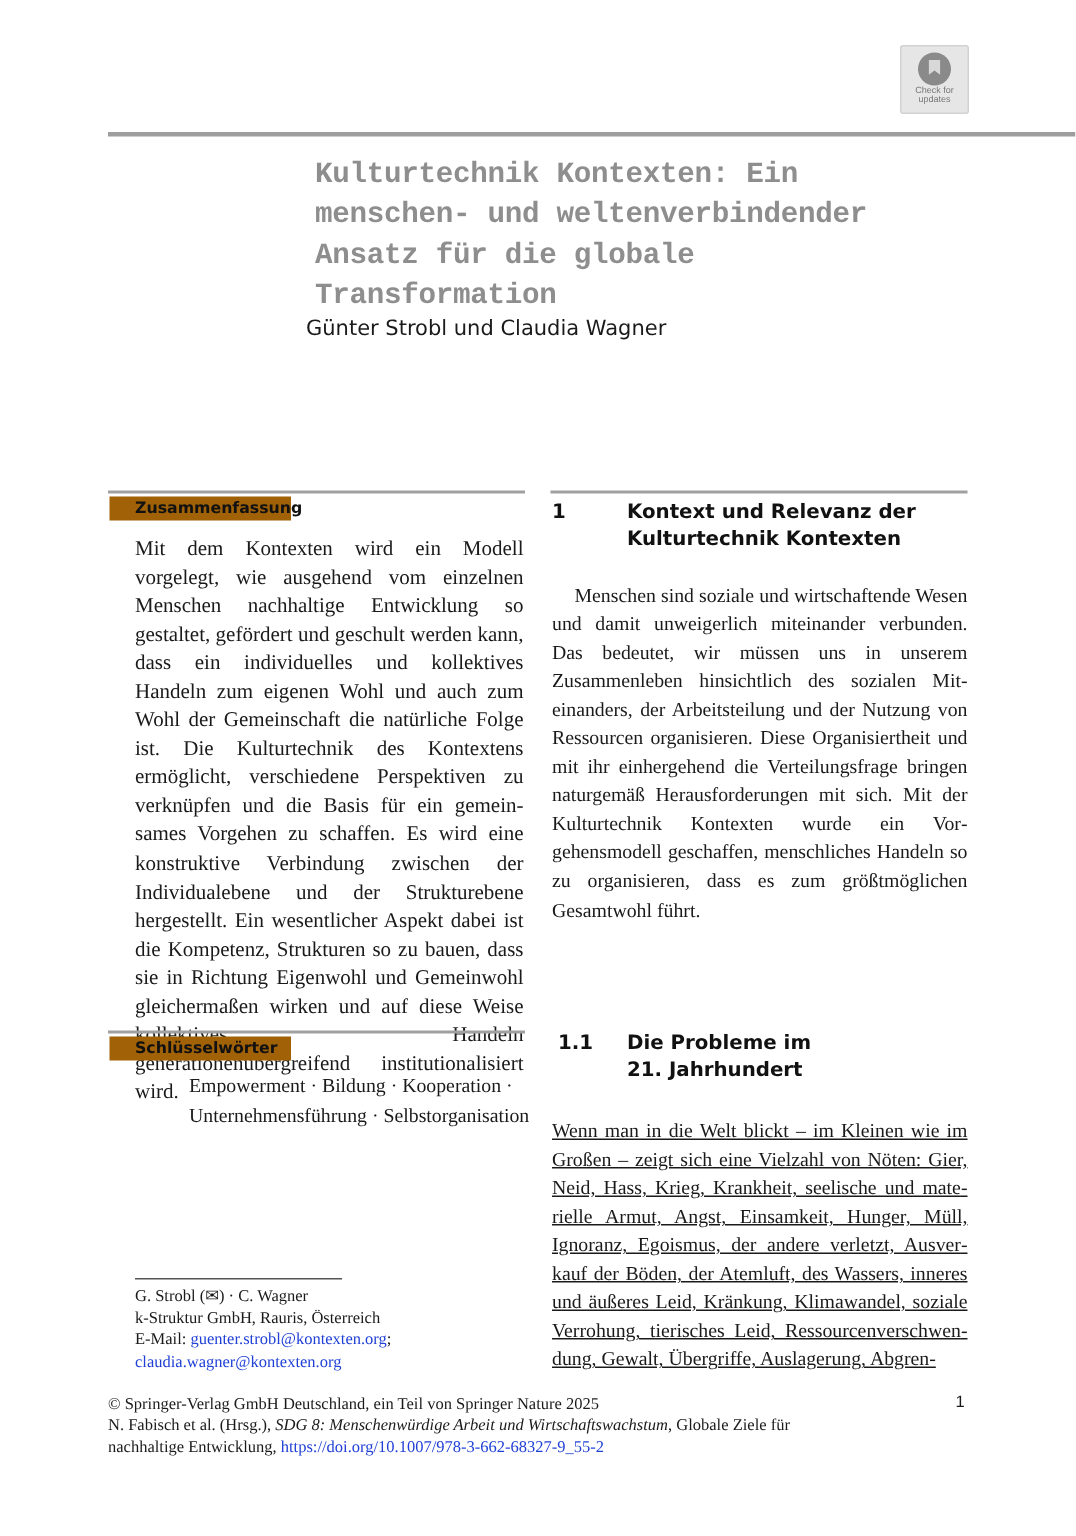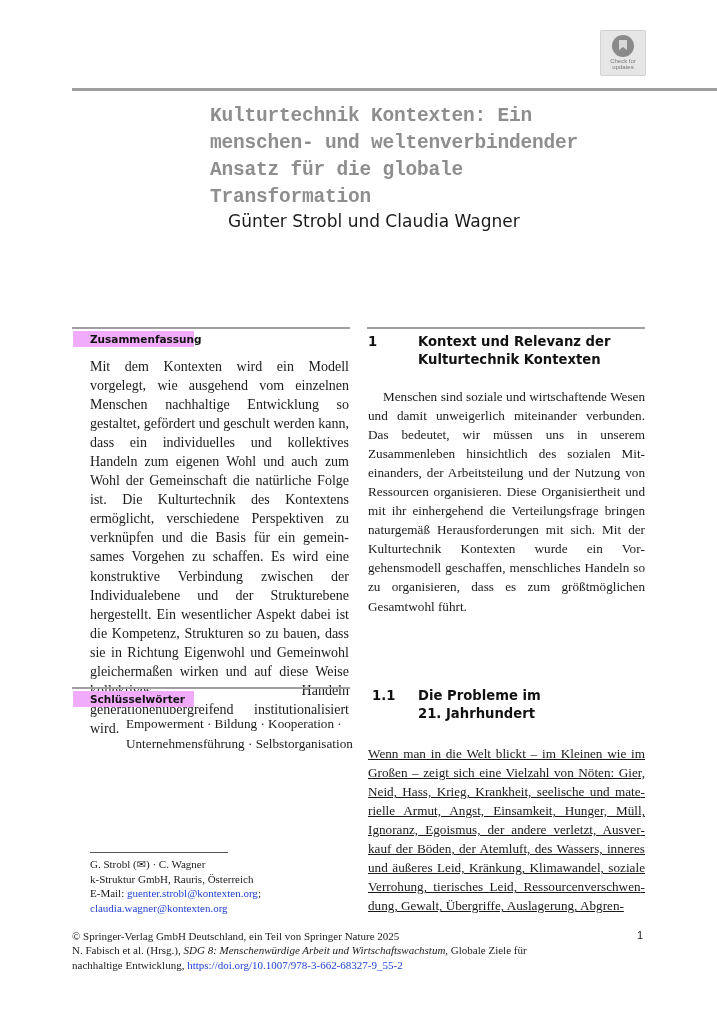--- a/index.html
+++ b/index.html
@@ -8,23 +8,23 @@
   .sans { font-family: "DejaVu Sans", "Liberation Sans", sans-serif; }
 
   .check-updates { position: absolute; left: 600px; top: 30px; width: 44px; height: 44px; background: #e6e6e6; border: 1px solid #d2d2d2; border-radius: 2px; text-align: center; }
   .check-updates .badge { width: 22px; height: 22px; margin: 4px auto 1px; border-radius: 50%; background: #8a8a8a; position: relative; }
   .check-updates .badge::after { content: ""; position: absolute; left: 7px; top: 5px; width: 8px; height: 10px; background: #d8d8d8; clip-path: polygon(0 0, 100% 0, 100% 100%, 50% 70%, 0 100%); }
   .check-updates .txt { font-family: "Liberation Sans", sans-serif; font-size: 6px; line-height: 6px; color: #777; }
 
   .top-rule { position: absolute; left: 72px; right: 0; top: 88px; height: 3px; background: #9e9e9e; }
 
   .title { position: absolute; left: 210px; top: 103px; width: 420px; font-size: 19.5px; line-height: 27px; font-weight: bold; color: #8e8e8e; letter-spacing: -0.2px; font-family: Liberation Mono, monospace; }
-  .authors { position: absolute; left: 228px; top: 211px; font-size: 17px; color: #1a1a1a; }
+  .authors { position: absolute; left: 204px; top: 211px; font-size: 14px; color: #1a1a1a; }
   .rule-full { position: absolute; left: 72px; width: 278px; height: 2px; background: #a0a0a0; }
-  .label-box { position: absolute; left: 73px; width: 121px; height: 16px; background: #f0abfc; font-size: 10.5px; font-weight: bold; line-height: 16px; padding-left: 17px; box-sizing: border-box; color: #111; }
+  .label-box { position: absolute; left: 73px; width: 121px; height: 16px; background: #a16207; font-size: 10.5px; font-weight: bold; line-height: 16px; padding-left: 17px; box-sizing: border-box; color: #111; }
   .abstract { position: absolute; left: 90px; top: 357px; width: 259px; font-size: 14px; line-height: 19.05px; text-align: justify; hyphens: manual; }
   .keywords { position: absolute; left: 90px; top: 714px; width: 260px; font-size: 13.2px; line-height: 19.5px; margin-left: 36px; }
 
   .foot-rule { position: absolute; left: 90px; top: 852px; width: 138px; height: 1px; background: #555; }
   .affil { position: absolute; left: 90px; top: 857px; font-size: 11px; line-height: 14.5px; }
   .link { color: #1f3fd6; }
   .rule-right { position: absolute; left: 367px; width: 278px; height: 2px; background: #a0a0a0; top: 327px; }
   .h1 { position: absolute; left: 368px; top: 333px; font-size: 13.2px; font-weight: bold; line-height: 18px; color: #111; }
   .h1 .num { position: absolute; left: 0; top: 0; }
   .h1 .txt { position: absolute; left: 50px; top: 0; width: 240px; }

